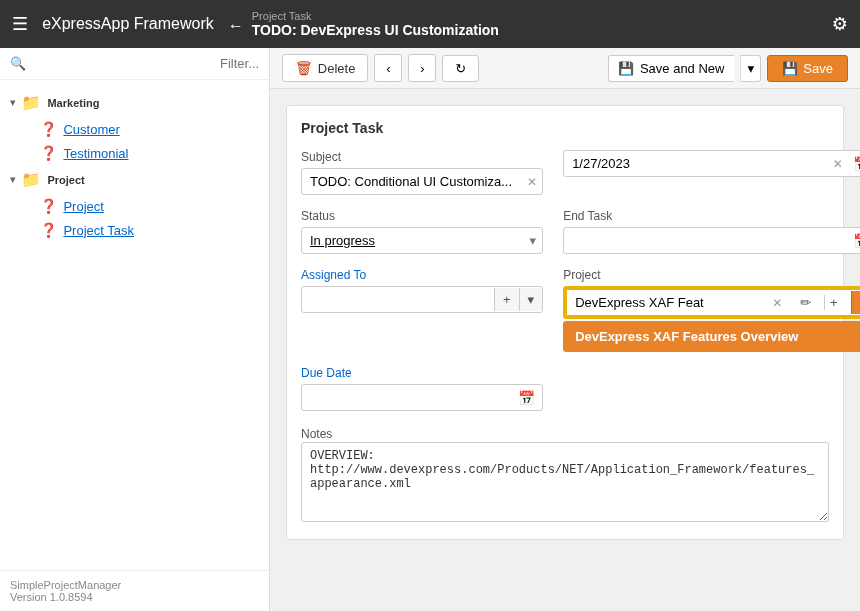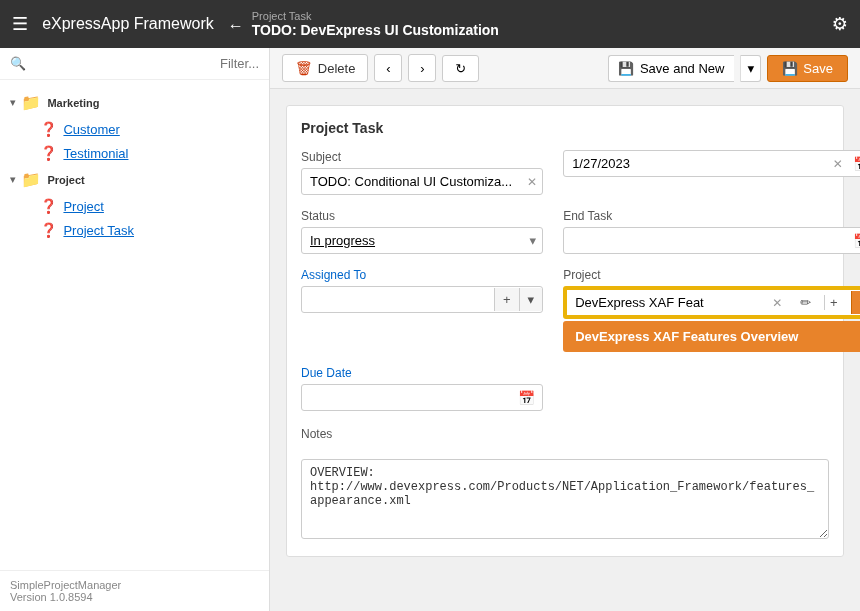--- a/index.html
+++ b/index.html
@@ -78,21 +78,21 @@
     .project-clear { color: #999; padding: 0 5px; cursor: pointer; font-size: 12px; }
     .project-edit { color: #555; padding: 0 5px; cursor: pointer; font-size: 13px; }
     .project-add { color: #555; padding: 0 5px; cursor: pointer; font-size: 13px; border-left: 1px solid #ccc; }
     .project-dropdown-btn { background: #e8832a; color: #fff; padding: 4px 8px; cursor: pointer; font-size: 13px; border-radius: 0 2px 2px 0; border-left: 1px solid #cc6600; display: flex; align-items: center; }
 
     
     .dropdown-popup { background: #e8832a; color: #fff; padding: 8px 12px; border-radius: 3px; font-size: 13px; font-weight: bold; cursor: pointer; margin-top: 2px; }
 
     
     .notes-section { margin-top: 16px; }
-    .notes-label { font-size: 12px; color: #555; margin-bottom: 18px; }
+    .notes-label { font-size: 12px; color: #555; margin-bottom: 1px; }
     .notes-area { width: 100%; height: 80px; border: 1px solid #ccc; border-radius: 3px; padding: 6px 8px; font-size: 12px; color: #333; resize: vertical; font-family: Liberation Mono, monospace; }
     .nav-back-icon { font-size: 16px; cursor: pointer; color: #fff; margin-right: 8px; }
     .nav-header-text { display: flex; flex-direction: column; }
     .nav-center { display: flex; align-items: center; flex: 1; padding-left: 14px; }
   </style>
 </head>
 <body>
 
 <div class="header">
   <span class="hamburger">☰</span>

